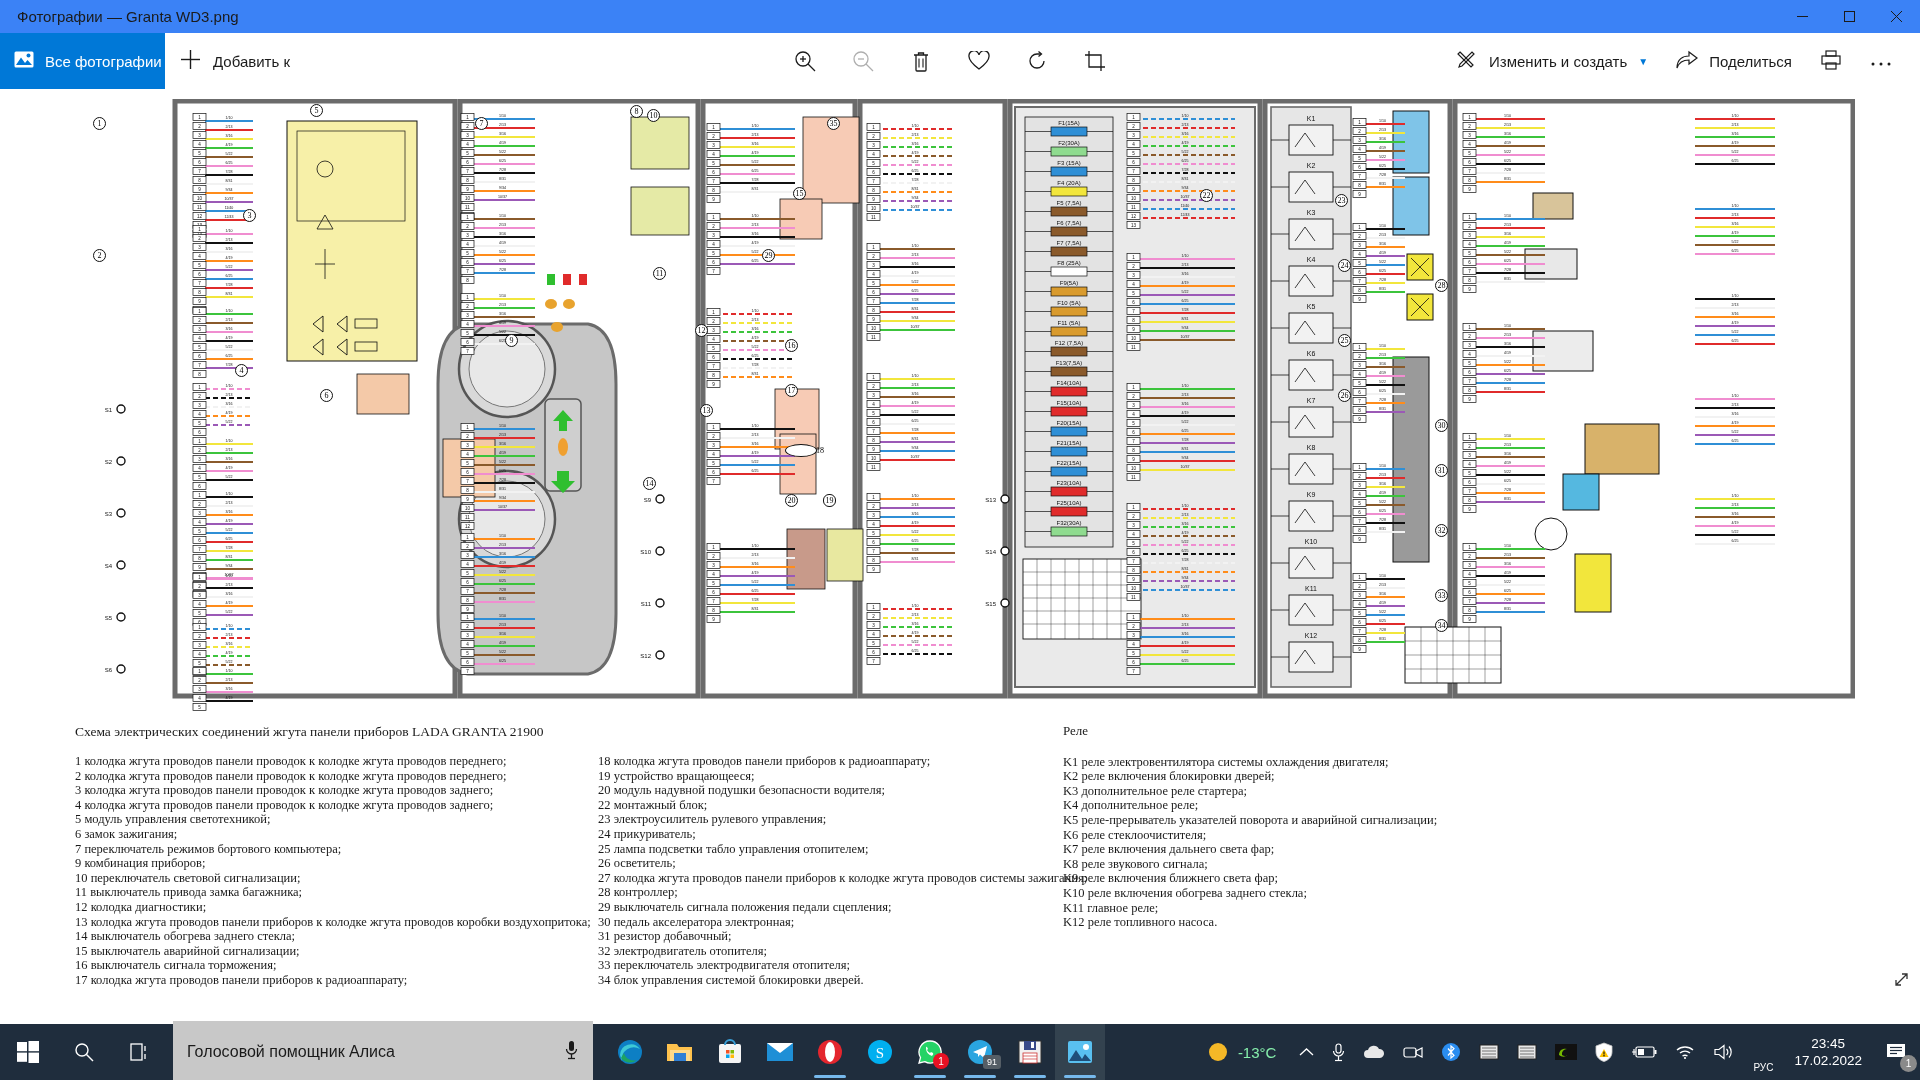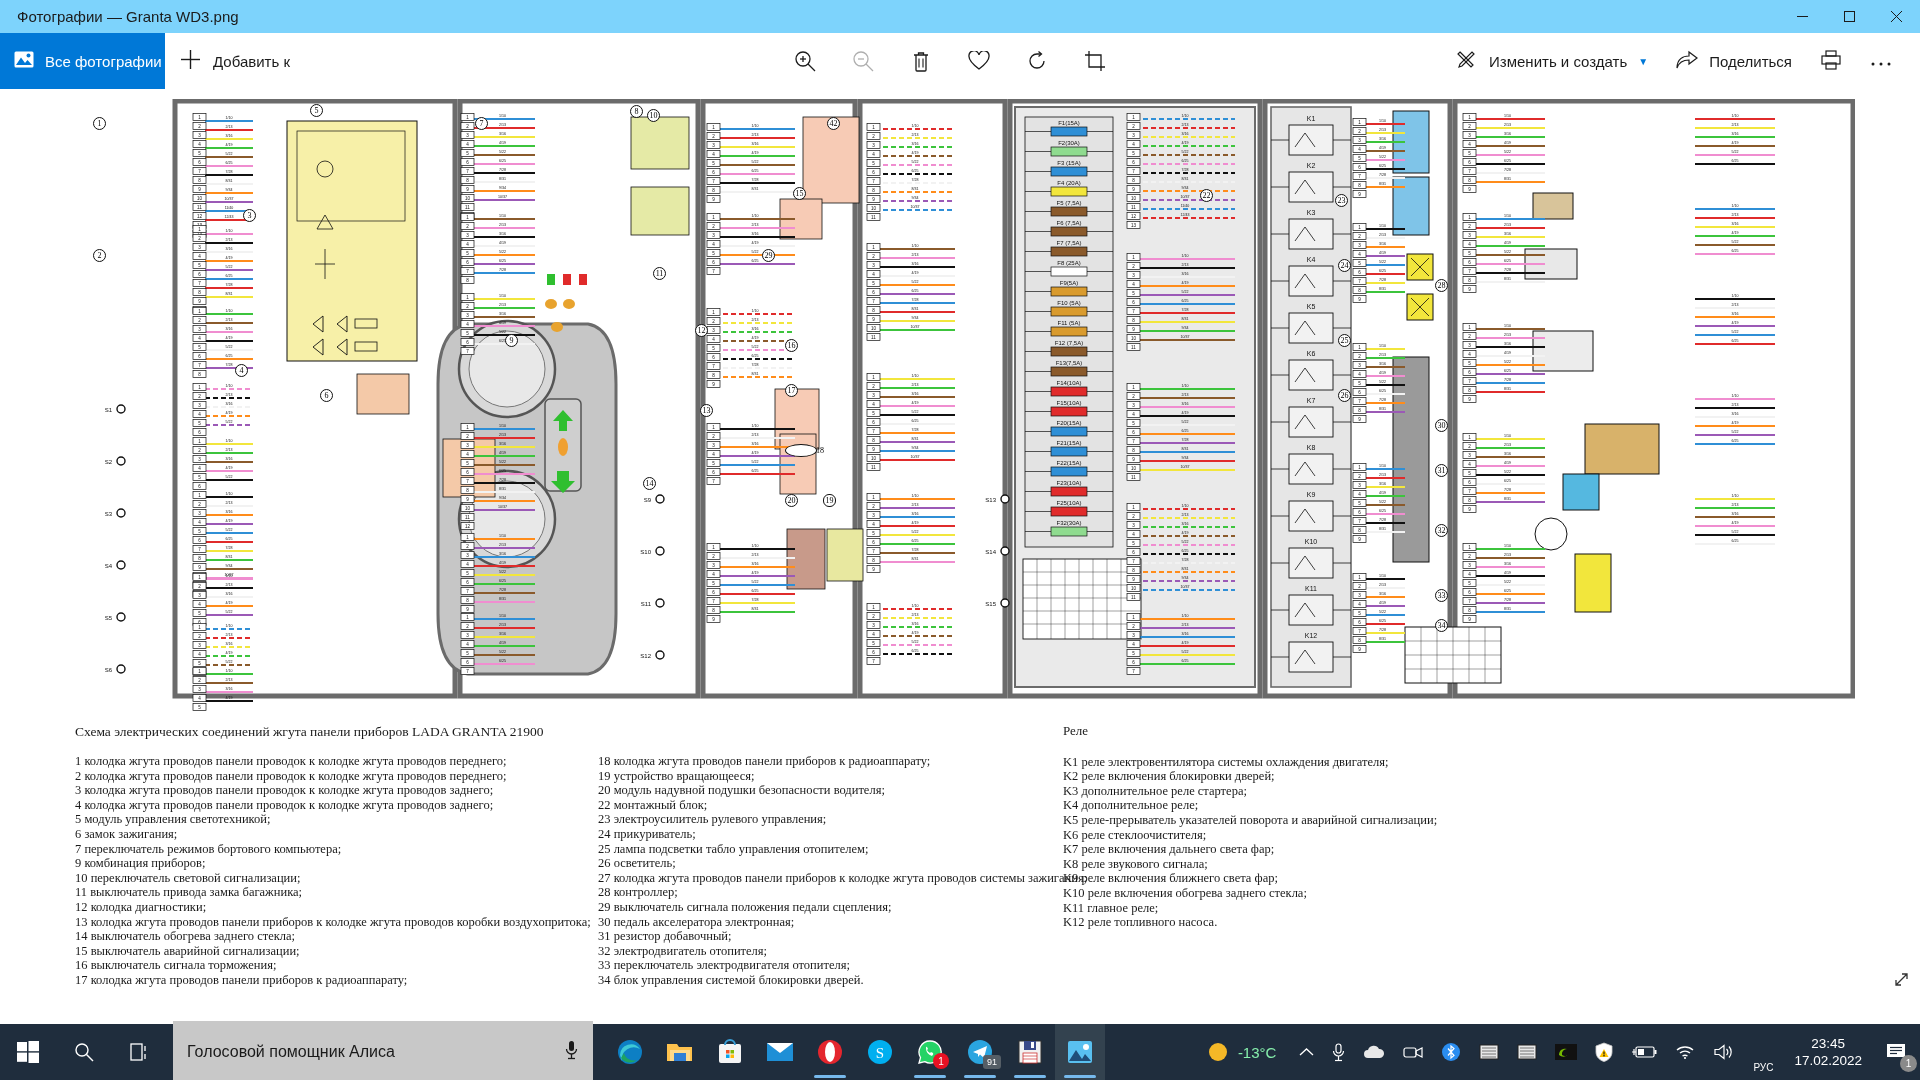--- a/index.html
+++ b/index.html
@@ -8,21 +8,21 @@
     width: 1920px; height: 1080px;
     overflow: hidden;
     font-family: "Liberation Sans", sans-serif;
     background: #ffffff;
   }
   #app { position: relative; width: 1920px; height: 1080px; }
 
   
   .titlebar {
     position: absolute; top: 0; left: 0; width: 1920px; height: 33px;
-    background: #7dd3fc;
+    background: #3b82f6;
     display: flex; align-items: center;
   }
   .titlebar .title {
     margin-left: 17px; font-size: 15px; color: #1b1b1b;
     font-family: "Liberation Sans", sans-serif;
   }
   .wincontrols { position: absolute; right: 0; top: 0; height: 33px; display: flex; }
   .wincontrols .wc {
     width: 47px; height: 33px; display: flex; align-items: center; justify-content: center;
     font-size: 13px; color: #1b1b1b;
@@ -1994,21 +1994,21 @@
         <div class="circmark" style="left:1263px;top:160px;">24</div>
         <div class="circmark" style="left:1263px;top:235px;">25</div>
         <div class="circmark" style="left:1263px;top:290px;">26</div>
         <div class="circmark" style="left:1360px;top:180px;">28</div>
         <div class="circmark" style="left:1360px;top:320px;">30</div>
         <div class="circmark" style="left:1360px;top:365px;">31</div>
         <div class="circmark" style="left:1360px;top:425px;">32</div>
         <div class="circmark" style="left:1360px;top:490px;">33</div>
         <div class="circmark" style="left:1360px;top:520px;">34</div>
         <div class="circmark" style="left:718px;top:88px;">15</div>
-        <div class="circmark" style="left:752px;top:18px;">42</div>
+        <div class="circmark" style="left:752px;top:18px;">35</div>
         <div class="circmark" style="left:687px;top:150px;">29</div>
       </div>
 
       <div class="legend">
         <div class="caption">Схема электрических соединений жгута панели приборов LADA GRANTA 21900</div>
         <div class="col c1" id="legend-left">
             <div class="row">1 колодка жгута проводов панели проводок к колодке жгута проводов переднего;</div>
             <div class="row">2 колодка жгута проводов панели проводок к колодке жгута проводов переднего;</div>
             <div class="row">3 колодка жгута проводов панели проводок к колодке жгута проводов заднего;</div>
             <div class="row">4 колодка жгута проводов панели проводок к колодке жгута проводов заднего;</div>

